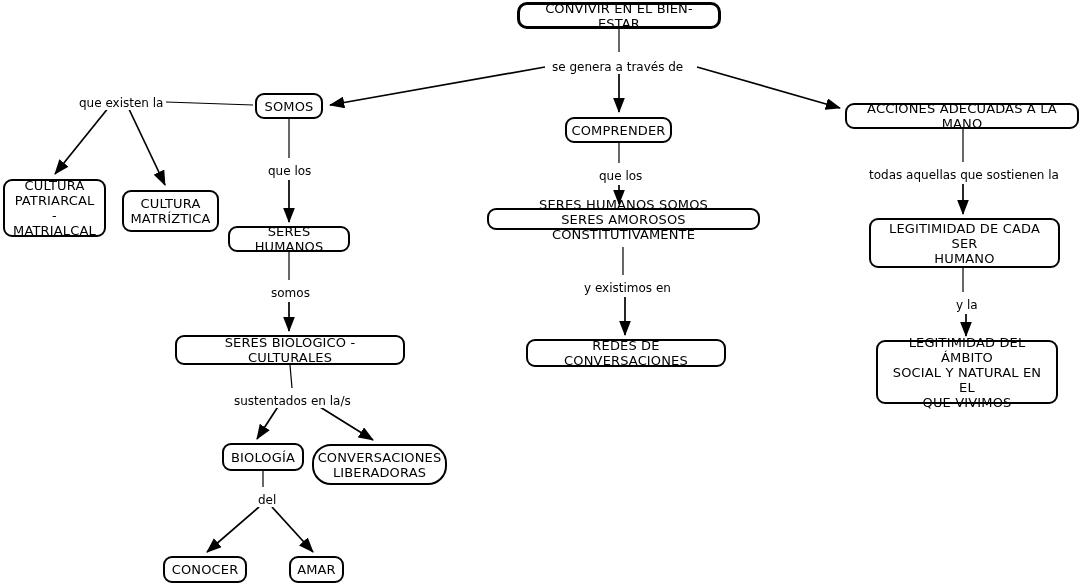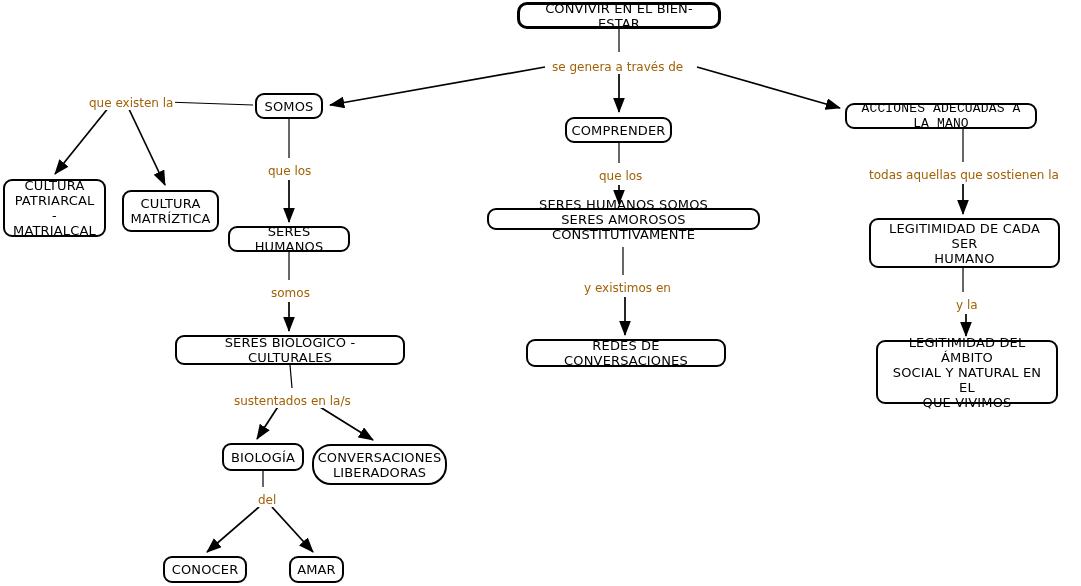--- a/index.html
+++ b/index.html
@@ -41,21 +41,21 @@
     padding: 0 6px;
     white-space: pre-line;
     z-index: 2;
   }
   .node.root {
     border-width: 3px;
     border-radius: 10px;
   }
   .link-label {
     position: absolute;
-    color: #a16207;
+    color: #000000;
     font-size: 12px;
     line-height: 14px;
     text-align: center;
     white-space: nowrap;
     background: #ffffff;
     padding: 0 2px;
     z-index: 3;
   }
 </style>
 </head>
@@ -95,21 +95,21 @@
         <polyline points="263,471 263,487" fill="none" stroke="#000000" stroke-width="1.2"></polyline>
         <polyline points="259,507 207,552" fill="none" stroke="#000000" stroke-width="1.7" marker-end="url(#arrowhead)"></polyline>
         <polyline points="272,507 313,552" fill="none" stroke="#000000" stroke-width="1.7" marker-end="url(#arrowhead)"></polyline>
       </g>
   </svg>
 
   <div id="node-layer">
       <div class="node root" style="left: 517px; top: 2px; width: 204px; height: 27px;">CONVIVIR  EN EL BIEN-ESTAR</div>
       <div class="node" style="left: 255px; top: 93px; width: 68px; height: 26px;">SOMOS</div>
       <div class="node" style="left: 565px; top: 117px; width: 107px; height: 26px;">COMPRENDER</div>
-      <div class="node" style="left: 845px; top: 103px; width: 192px; height: 26px; font-family: Liberation Mono, monospace;">ACCIONES ADECUADAS A LA MANO</div>
+      <div class="node" style="left: 845px; top: 103px; width: 234px; height: 26px;">ACCIONES ADECUADAS A LA MANO</div>
       <div class="node" style="left: 3px; top: 179px; width: 103px; height: 58px;">CULTURA
 PATRIARCAL -
 MATRIALCAL</div>
       <div class="node" style="left: 122px; top: 190px; width: 97px; height: 42px;">CULTURA
 MATRÍZTICA</div>
       <div class="node" style="left: 228px; top: 226px; width: 122px; height: 26px;">SERES HUMANOS</div>
       <div class="node" style="left: 487px; top: 208px; width: 273px; height: 22px;">SERES HUMANOS SOMOS
 SERES AMOROSOS CONSTITUTIVAMENTE</div>
       <div class="node" style="left: 869px; top: 218px; width: 191px; height: 50px;">LEGITIMIDAD DE CADA SER
 HUMANO</div>
@@ -119,21 +119,21 @@
 SOCIAL Y NATURAL EN EL
 QUE VIVIMOS</div>
       <div class="node" style="left: 222px; top: 443px; width: 82px; height: 28px;">BIOLOGÍA</div>
       <div class="node" style="left: 312px; top: 444px; width: 135px; height: 41px; border-radius: 19px;">CONVERSACIONES
 LIBERADORAS</div>
       <div class="node" style="left: 163px; top: 556px; width: 84px; height: 27px;">CONOCER</div>
       <div class="node" style="left: 289px; top: 556px; width: 55px; height: 27px;">AMAR</div>
     </div>
   <div id="label-layer">
       <div class="link-label" style="left: 550px; top: 60px;">se genera a través de</div>
-      <div class="link-label" style="left: 77px; top: 96px; margin-left: 10px;">que existen la</div>
+      <div class="link-label" style="left: 77px; top: 96px;">que existen la</div>
       <div class="link-label" style="left: 266px; top: 164px;">que los</div>
       <div class="link-label" style="left: 597px; top: 169px;">que los</div>
       <div class="link-label" style="left: 867px; top: 168px;">todas aquellas que sostienen la</div>
       <div class="link-label" style="left: 269px; top: 286px;">somos</div>
       <div class="link-label" style="left: 582px; top: 281px;">y existimos en</div>
       <div class="link-label" style="left: 954px; top: 298px;">y la</div>
       <div class="link-label" style="left: 232px; top: 394px;">sustentados en la/s</div>
       <div class="link-label" style="left: 256px; top: 493px;">del</div>
     </div>
 

